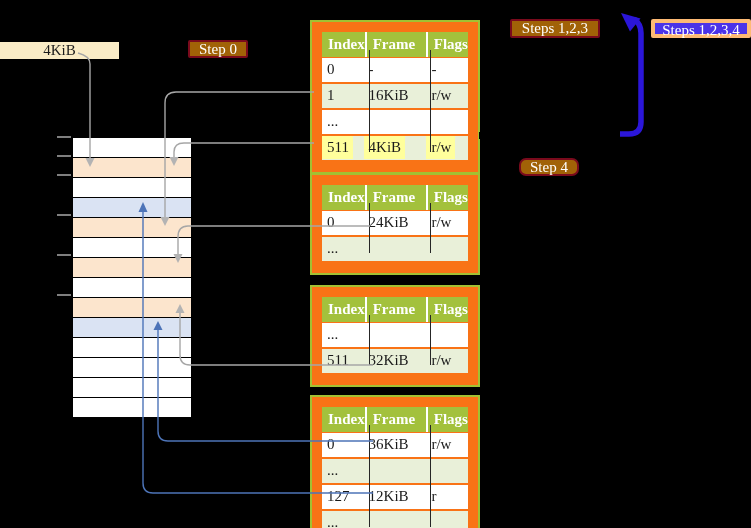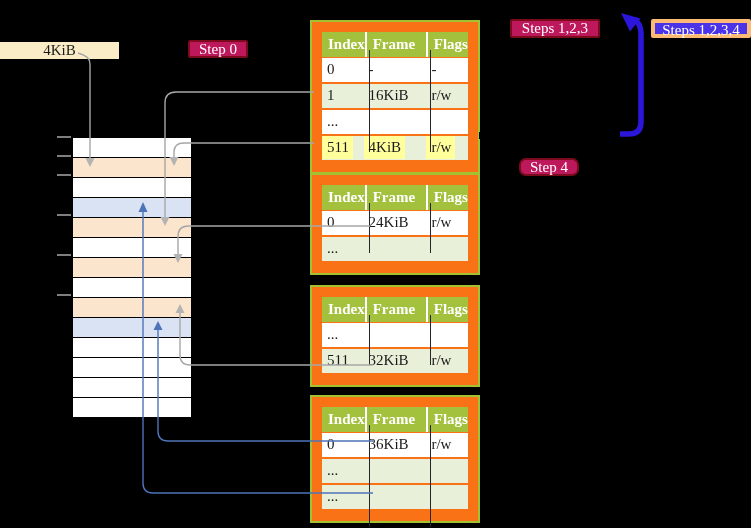--- a/index.html
+++ b/index.html
@@ -4,21 +4,21 @@
 <style>
   html,body{margin:0;padding:0;background:#000;}
   #canvas{position:relative;width:751px;height:528px;background:#000;overflow:hidden;
           font-family:"Liberation Serif","DejaVu Serif",serif;}
   
   .free-box{position:absolute;left:0;top:42px;width:119px;height:17px;background:#faecc6;
             color:#1b1b1b;font-size:15px;line-height:17px;text-align:center;}
   
   .step-label{position:absolute;color:#fff;font-size:15px;text-align:center;
               border-radius:2px;box-sizing:border-box;}
-  .step-label.red{background:#be185d;border:2px solid #7a0a1c;}
+  .step-label.red{background:#a16207;border:2px solid #7a0a1c;}
   .step-label.indigo{background:#4b33e8;border:4px solid #fdba74;}
   
   .memory{position:absolute;left:72px;top:137px;width:118px;height:279px;
           border:1px solid #000;background:#000;display:flex;flex-direction:column;gap:1px;}
   .memory .frame-row{flex:1;}
   .tick{position:absolute;left:57px;width:14px;height:2px;background:#7f7f7f;}
   
   .ptable{position:absolute;width:170px;box-sizing:border-box;border:2px solid #a2c133;
           background:#f97316;padding:10px;}
   .pt-header{display:flex;height:25px;background:#a3c13c;margin-bottom:1px;}
@@ -150,20 +150,25 @@
         <div class="pt-row" style="background: rgb(255, 255, 255);">
           <div class="cell c0"><span>0</span></div>
           <div class="cell c1"><span>36KiB</span></div>
           <div class="cell c2"><span>r/w</span></div>
         </div>
         <div class="pt-row" style="background: rgb(233, 240, 217);">
           <div class="cell c0"><span>...</span></div>
           <div class="cell c1"></div>
           <div class="cell c2"></div>
         </div>
+        <div class="pt-row" style="background: rgb(255, 255, 255);">
+          <div class="cell c0"><span>127</span></div>
+          <div class="cell c1"><span>12KiB</span></div>
+          <div class="cell c2"><span>r</span></div>
+        </div>
         <div class="pt-row" style="background: rgb(233, 240, 217);">
           <div class="cell c0"><span>...</span></div>
           <div class="cell c1"></div>
           <div class="cell c2"></div>
         </div>
         <div class="vsep" style="left: 57px; top: 28px; height: 102px;"></div>
         <div class="vsep" style="left: 118px; top: 28px; height: 102px;"></div>
       </div>
     </div>
 

